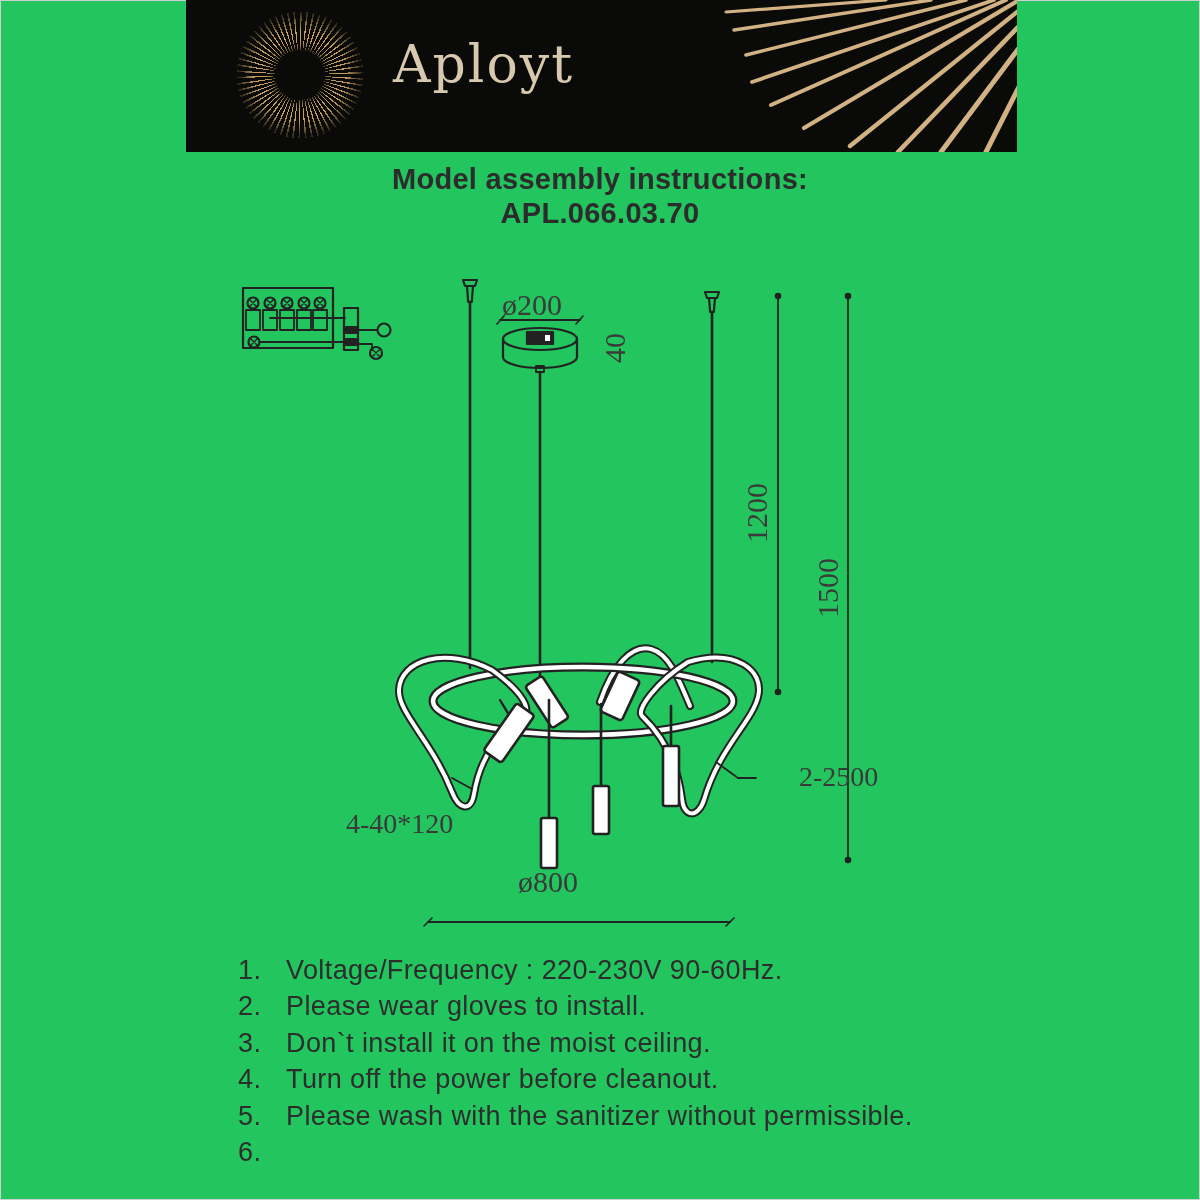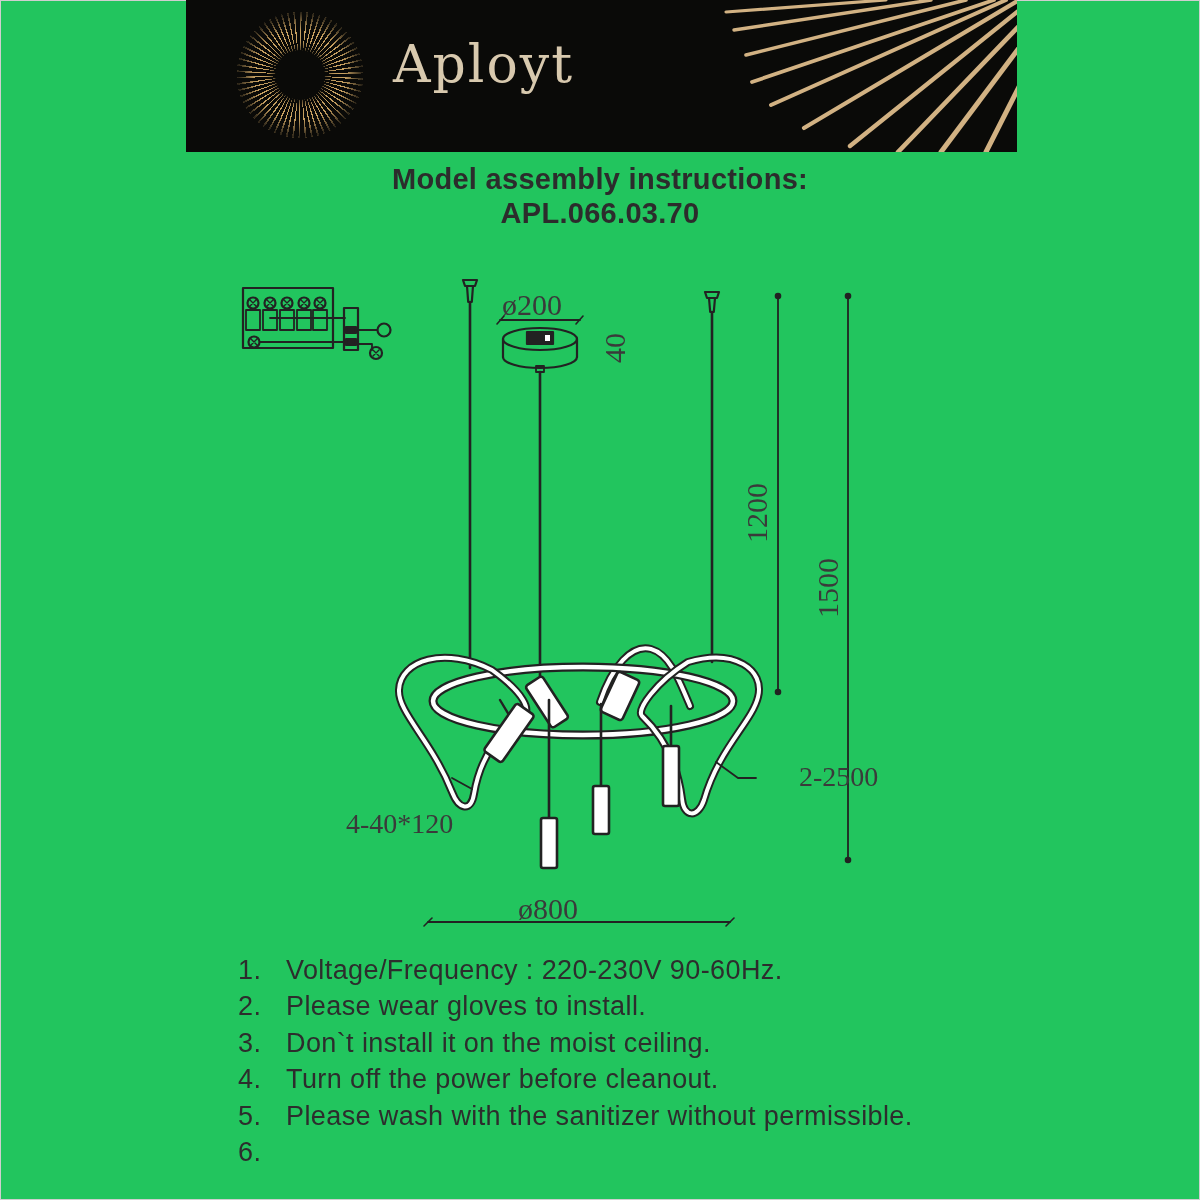--- a/index.html
+++ b/index.html
@@ -167,21 +167,21 @@
       </g>
     </g>
   </svg>
 
   <div class="dim-label center" style="left:502px;top:288px;width:80px;">ø200</div>
   <div class="dim-label rot" style="left:593px;top:331px;width:44px;">40</div>
   <div class="dim-label rot" style="left:717px;top:496px;width:80px;">1200</div>
   <div class="dim-label rot" style="left:788px;top:571px;width:80px;">1500</div>
   <div class="dim-label" style="left:346px;top:761px;font-size:28px;margin-top:47px;">4-40*120</div>
   <div class="dim-label" style="left:799px;top:761px;font-size:28px;">2-2500</div>
-  <div class="dim-label center" style="left:518px;top:892px;width:124px;">ø800</div>
+  <div class="dim-label center" style="left:518px;top:865px;width:124px;">ø800</div>
 
   <div class="instructions">
     <div class="inst-row">
       <span class="inst-num">1.</span>
       <span>Voltage/Frequency : 220-230V 90-60Hz.</span>
     </div>
     <div class="inst-row">
       <span class="inst-num">2.</span>
       <span>Please wear gloves to install.</span>
     </div>

